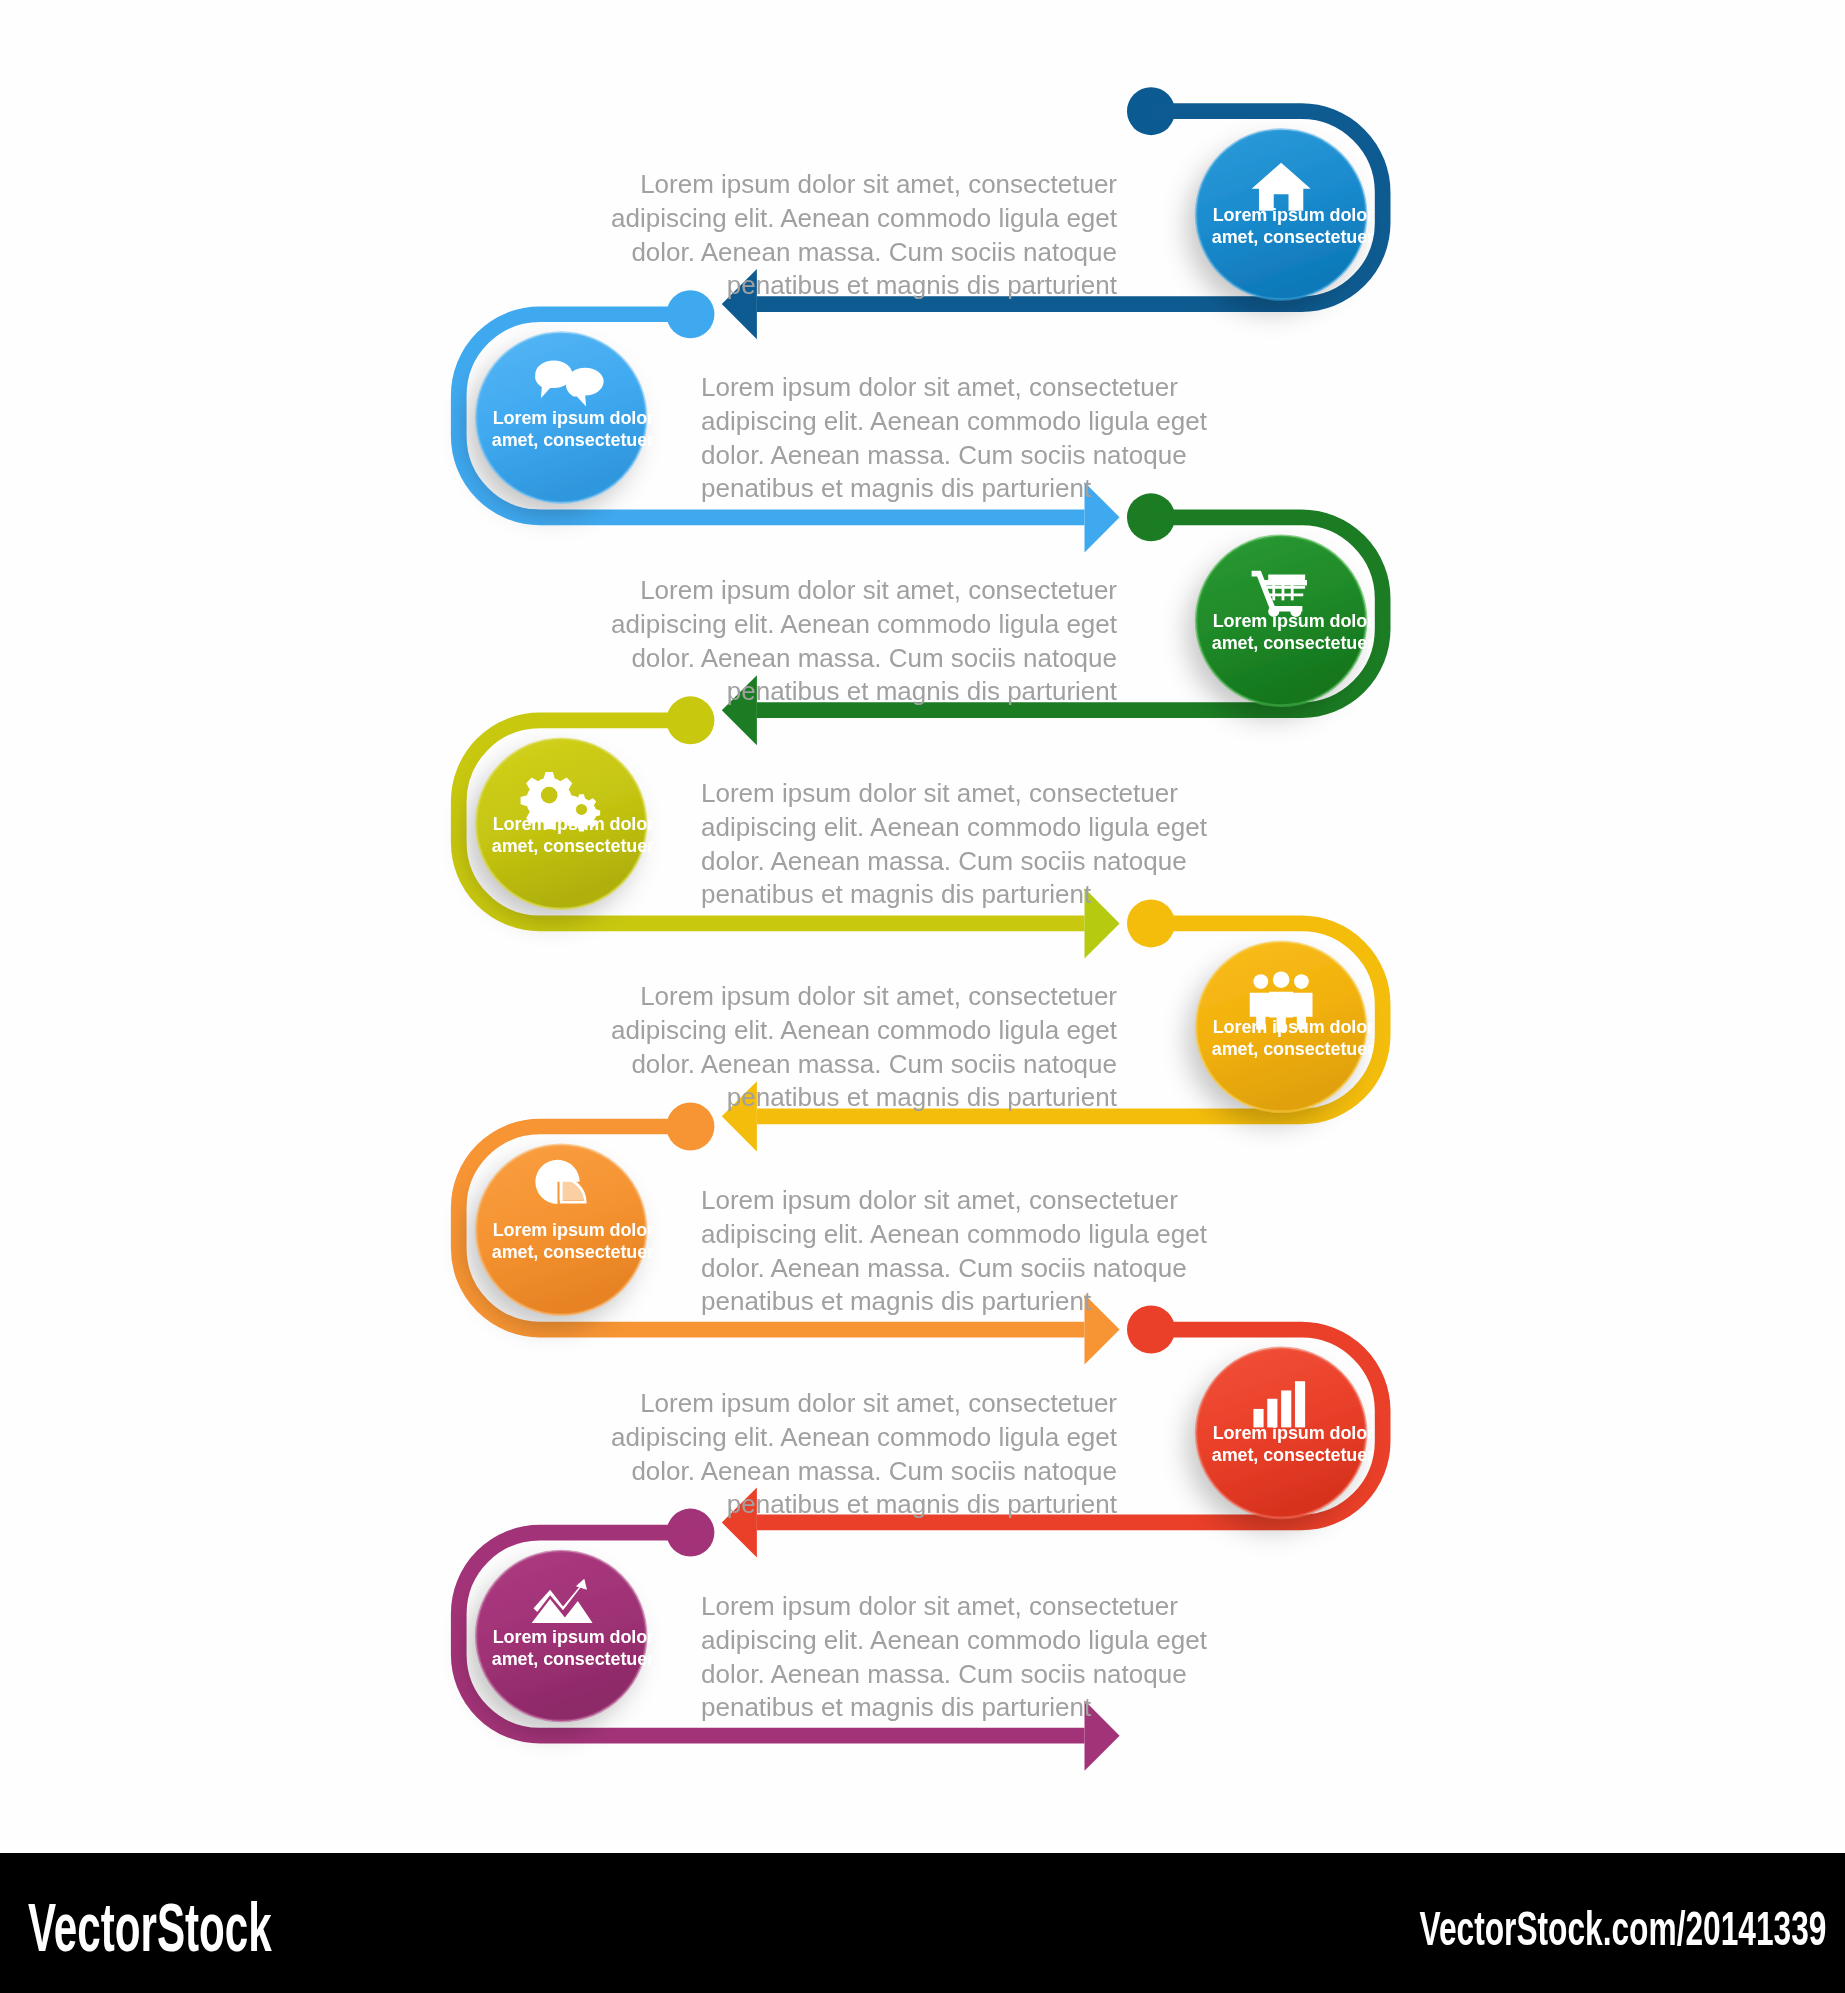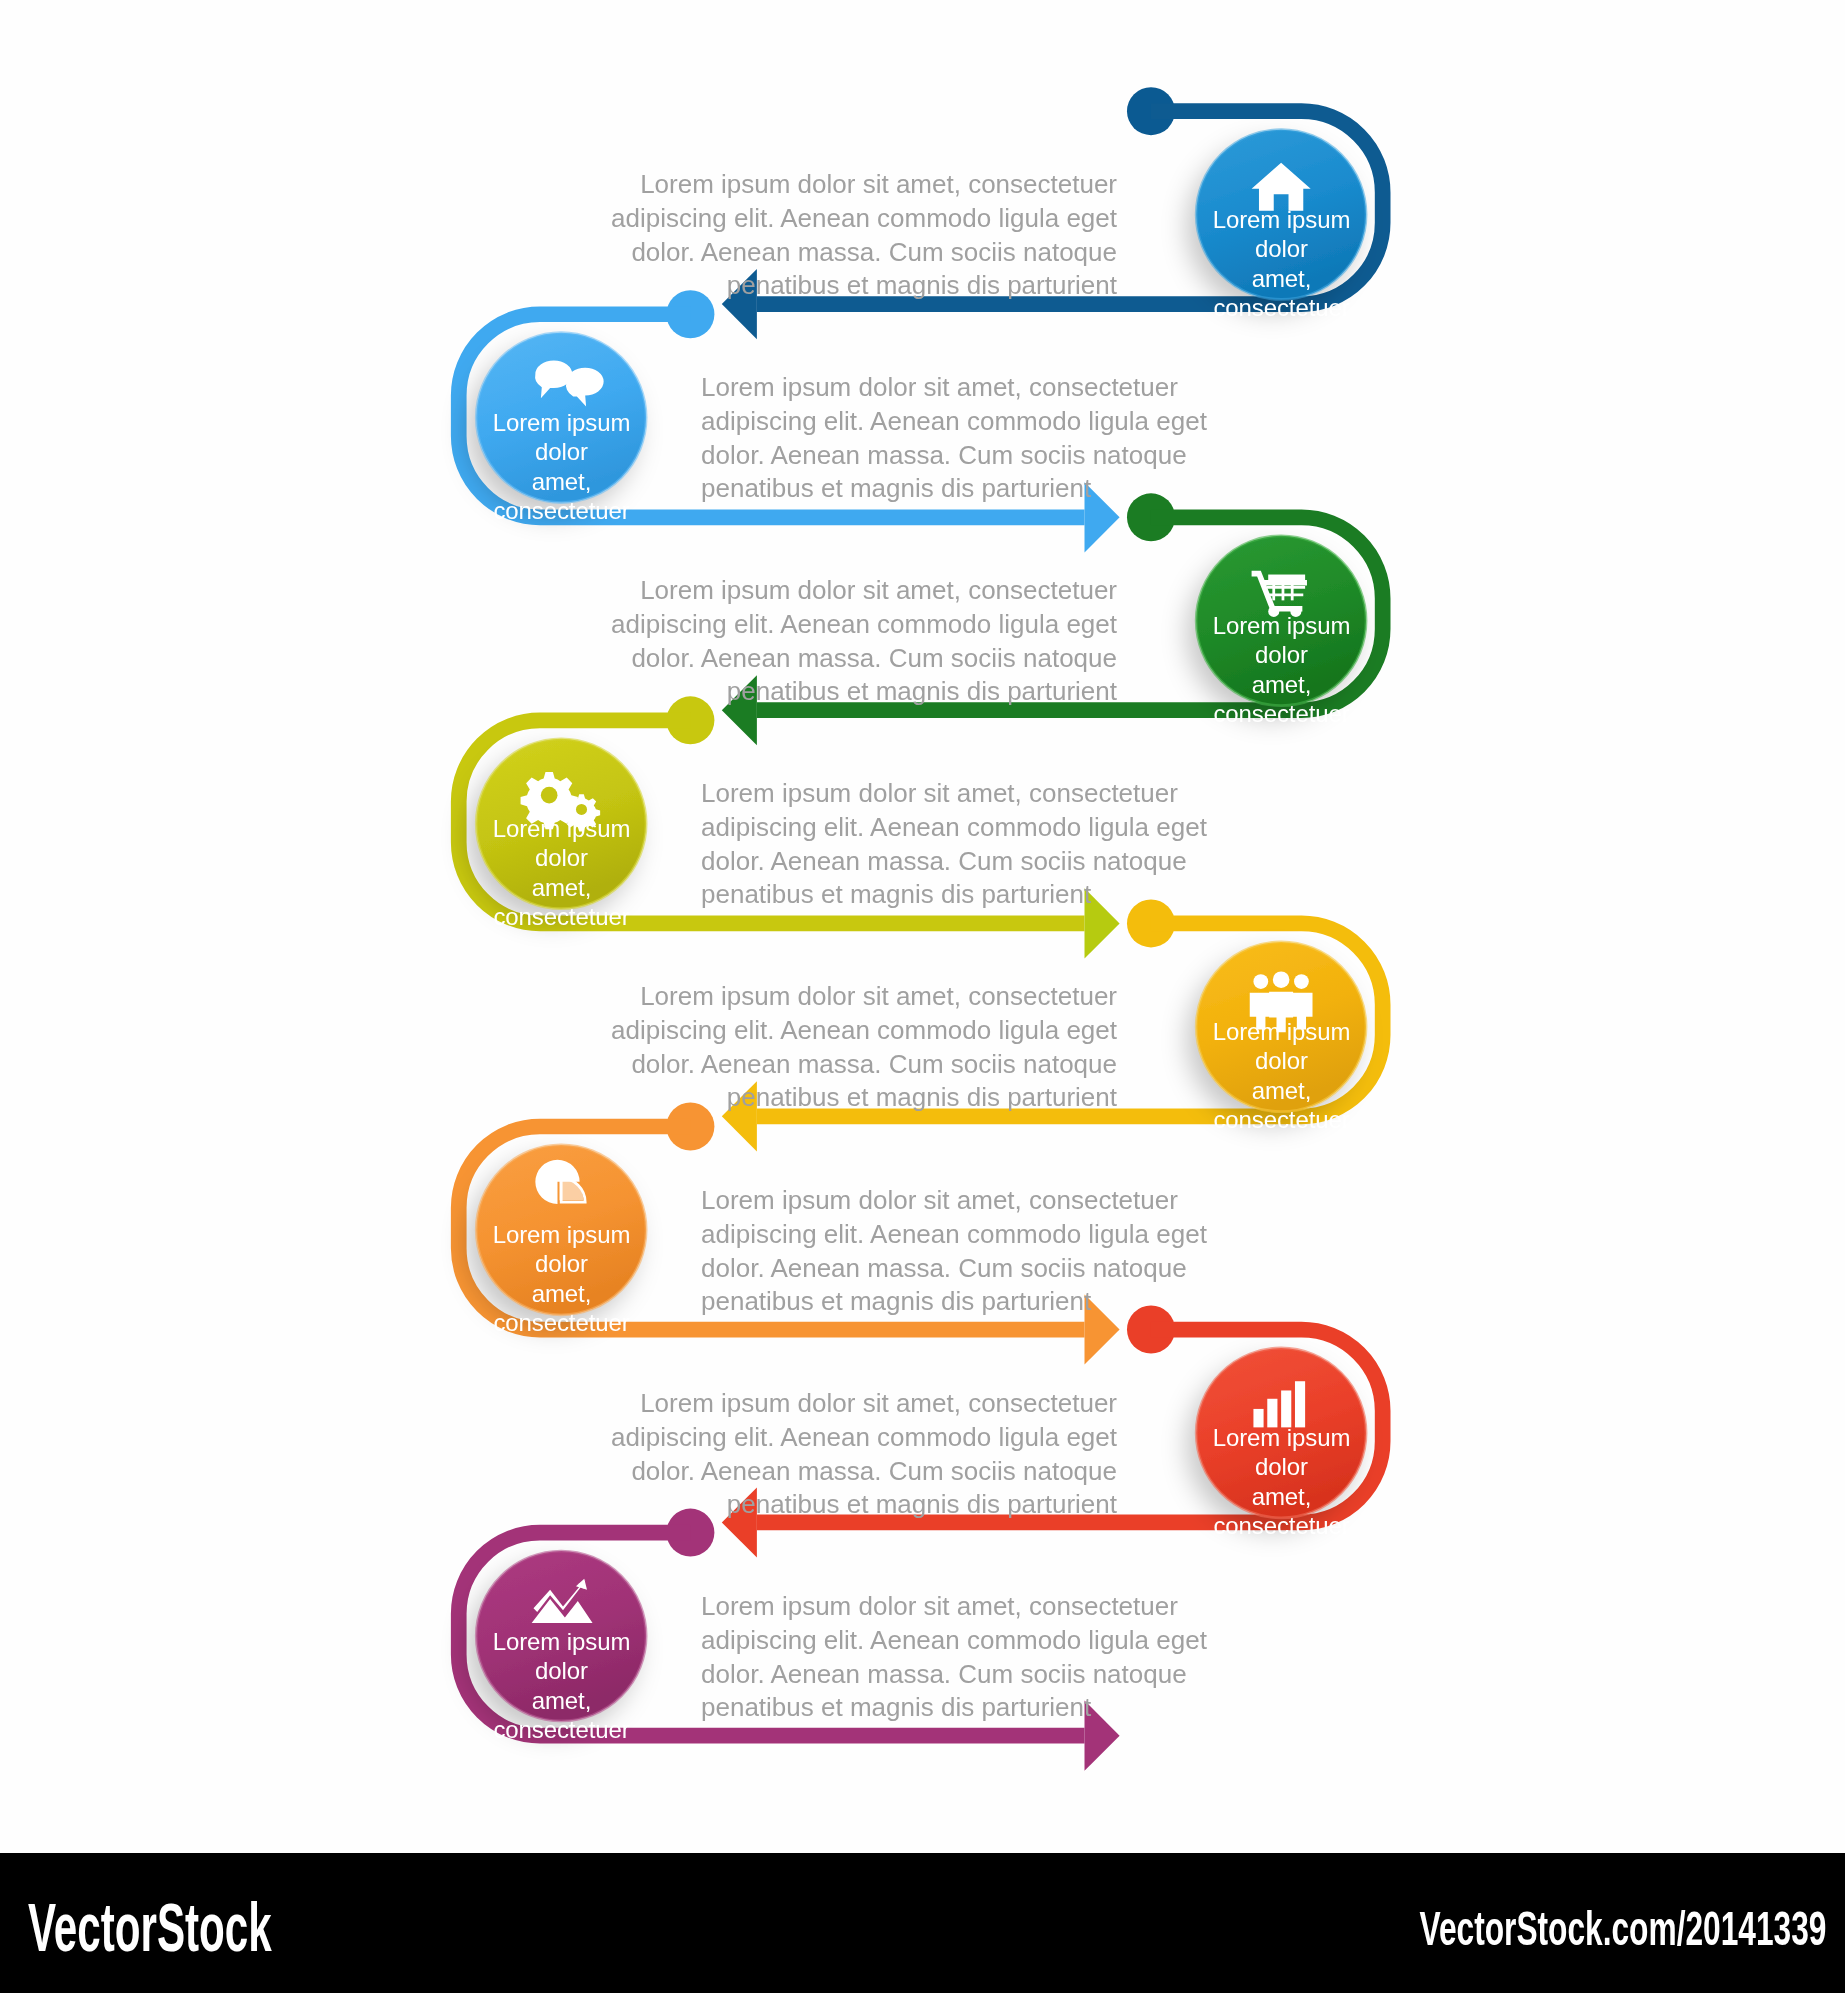--- a/index.html
+++ b/index.html
@@ -38,24 +38,24 @@
     width: 526px;
     white-space: normal;
   }
   .para.right-al { text-align: right; }
   .para.left-al  { text-align: left; }
 
   
   .badge-label {
     position: absolute;
     color: #ffffff;
-    font-weight: normal;
-    font-size: 24px;
+    font-weight: bold;
+    font-size: 18px;
     line-height: 1.22;
-    text-align: center;
+    text-align: right;
     width: 185px;
     letter-spacing: -0.1px;
     pointer-events: none;
   }
 
   
   #footer {
     position: absolute;
     left: 0;
     top: 1837px;

